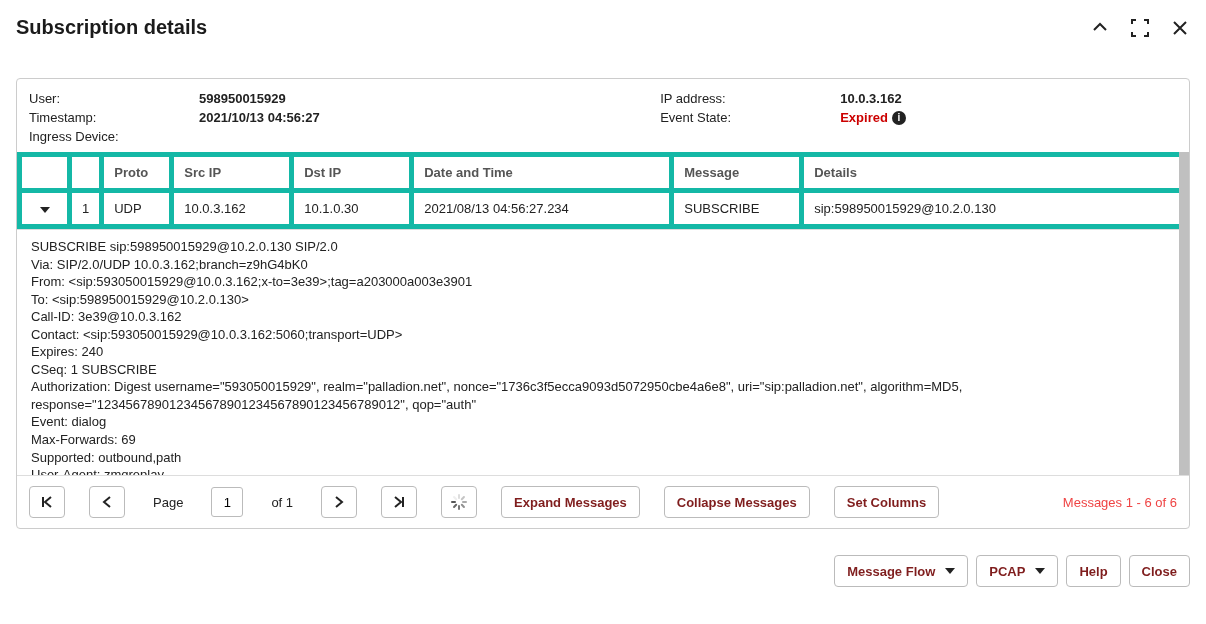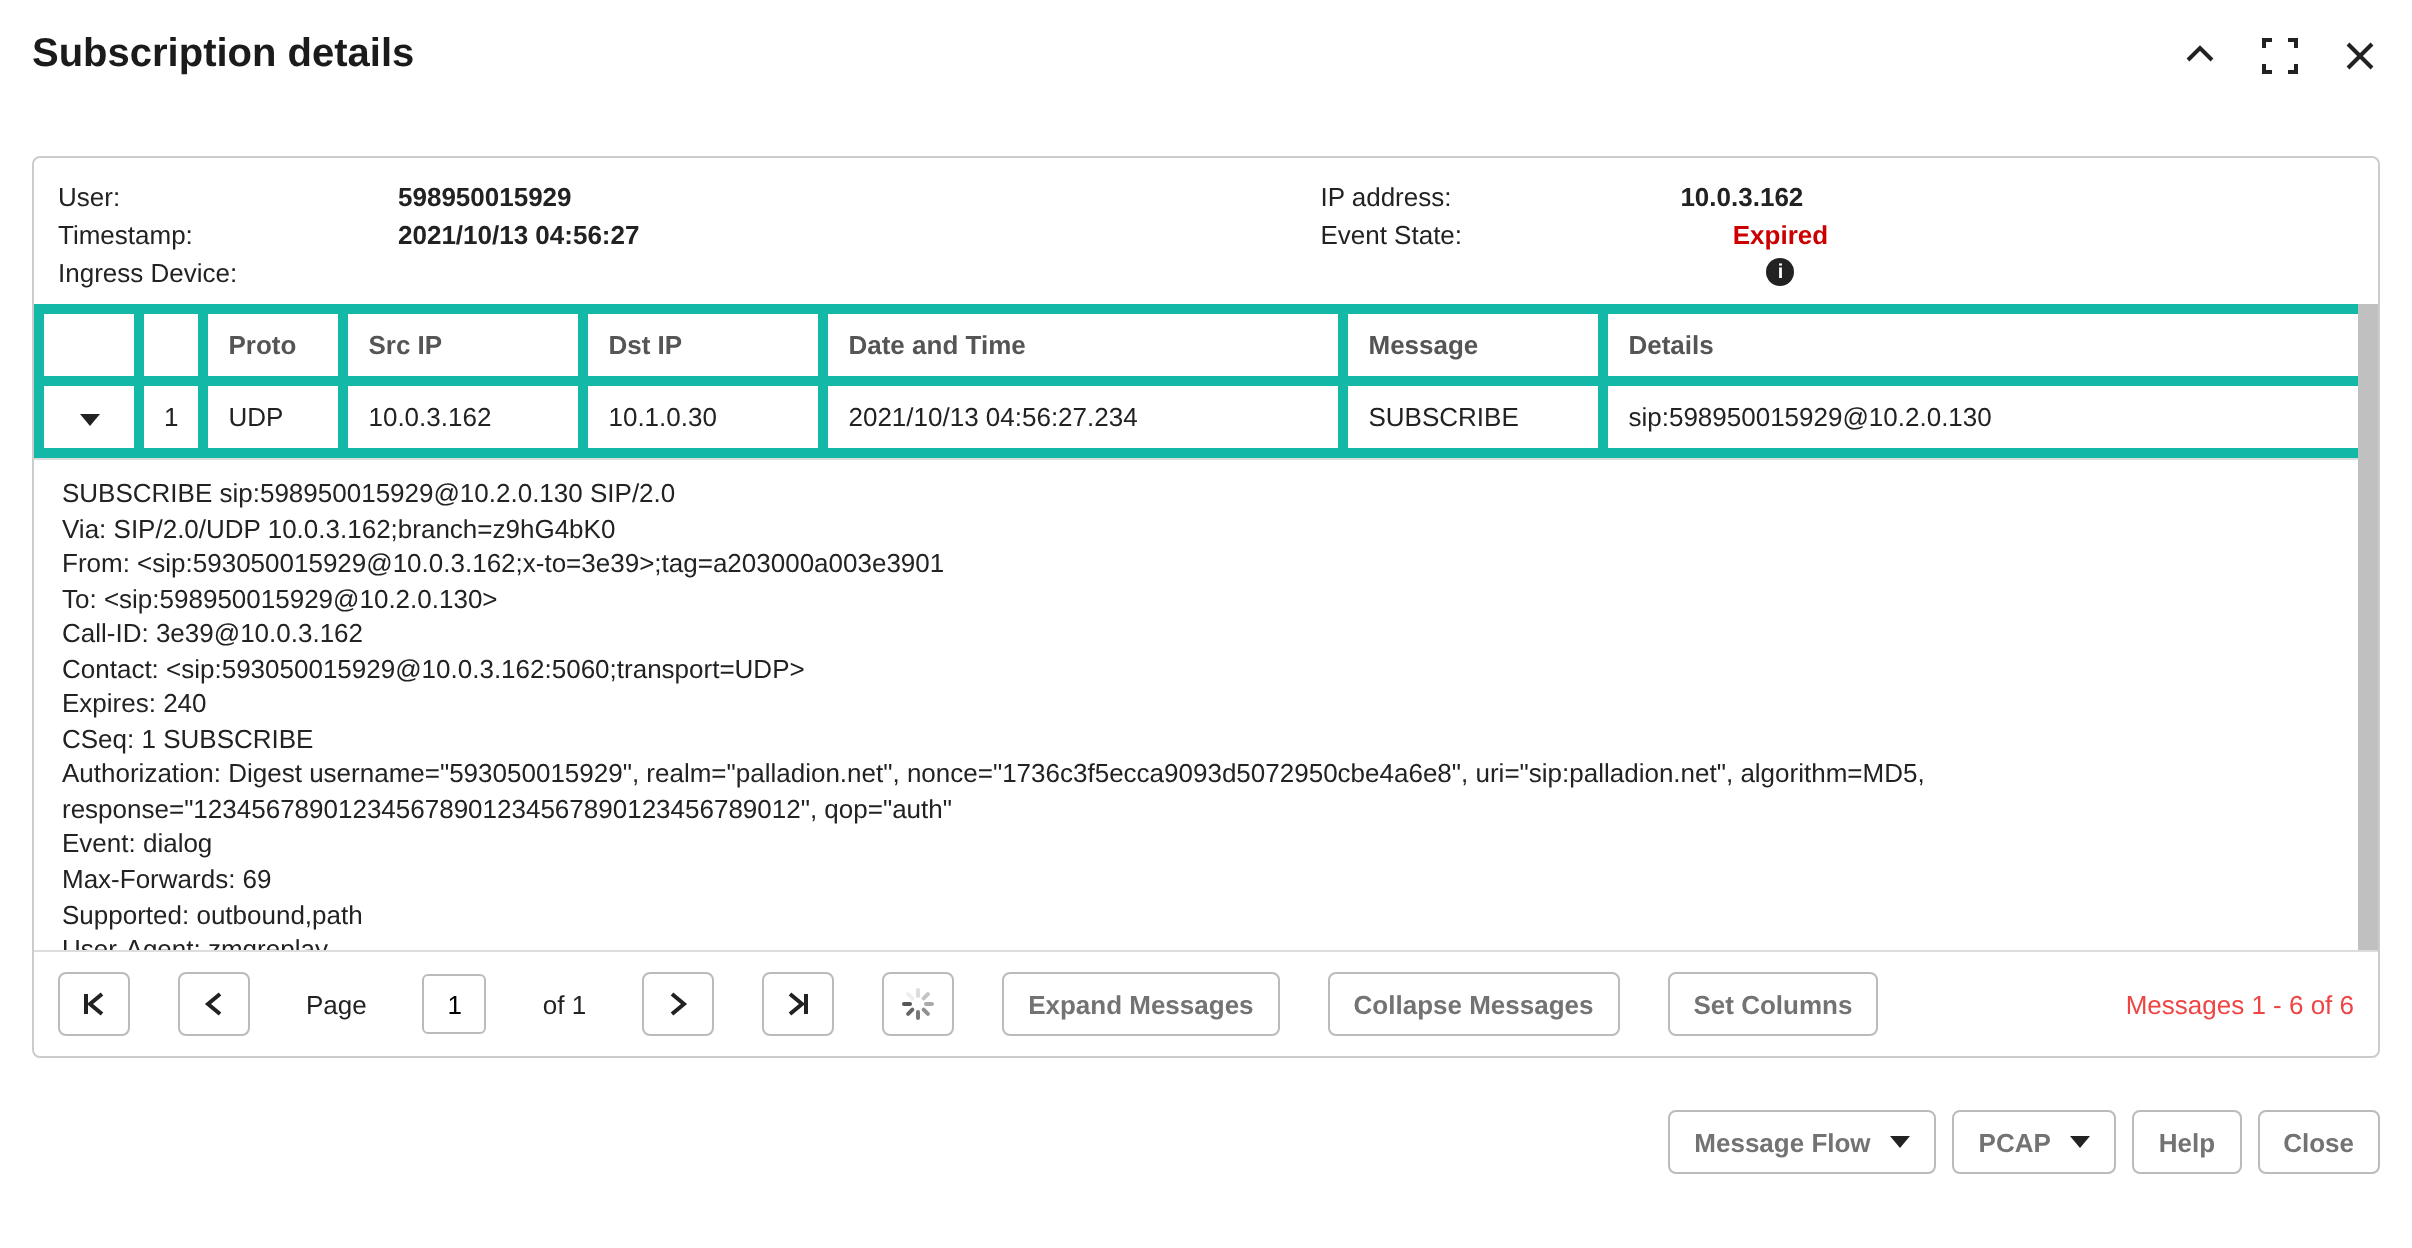--- a/index.html
+++ b/index.html
@@ -51,21 +51,21 @@
     flex-direction: column;
     gap: 4px;
   }
   .info-col.left-labels { width: 130px; }
   .info-col.left-values { flex: 0 0 auto; min-width: 250px;}
   .spacer { flex: 1; }
   .info-col.right-labels { width: 140px; }
   .info-col.right-values { min-width: 100px; }
   .info-label { color: #222; }
   .info-value { font-weight: 700; }
-  .expired { color: #c00; font-weight: 700; display: inline-flex; align-items: center; gap: 4px; flex-direction: column;}
+  .expired { color: #c00; font-weight: 700; display: inline-flex; align-items: center; gap: 4px;}
   .infobadge {
     display: inline-flex;
     width: 14px; height: 14px;
     border-radius: 50%;
     background: #222;
     color: #fff;
     font-size: 10px;
     font-weight: 700;
     align-items: center;
     justify-content: center;
@@ -159,21 +159,21 @@
     border-radius: 4px;
     height: 32px;
     min-width: 32px;
     padding: 0 12px;
     display: inline-flex;
     align-items: center;
     justify-content: center;
     font-size: 13px;
     font-weight: 700;
     cursor: pointer;
-    color: #737373;
+    color: #7f1d1d;
   }
   .btn.square { width: 36px; padding: 0; }
   .page-input {
     width: 32px;
     height: 30px;
     border: 1px solid #bbb;
     border-radius: 3px;
     text-align: center;
     font-size: 13px;
   }
@@ -288,21 +288,21 @@
           <th>Details</th>
         </tr>
       </thead>
       <tbody>
         <tr>
           <td class="col-expand"><span class="caret-down"></span></td>
           <td class="col-num">1</td>
           <td>UDP</td>
           <td>10.0.3.162</td>
           <td>10.1.0.30</td>
-          <td>2021/10/13 04:56:27.234</td>
+          <td>2021/08/13 04:56:27.234</td>
           <td>SUBSCRIBE</td>
           <td>sip:598950015929@10.2.0.130</td>
         </tr>
       </tbody>
     </table>
 
     <div class="scroll-area">
       <div class="msg-body">SUBSCRIBE sip:598950015929@10.2.0.130 SIP/2.0
 Via: SIP/2.0/UDP 10.0.3.162;branch=z9hG4bK0
 From: &lt;sip:593050015929@10.0.3.162;x-to=3e39&gt;;tag=a203000a003e3901

